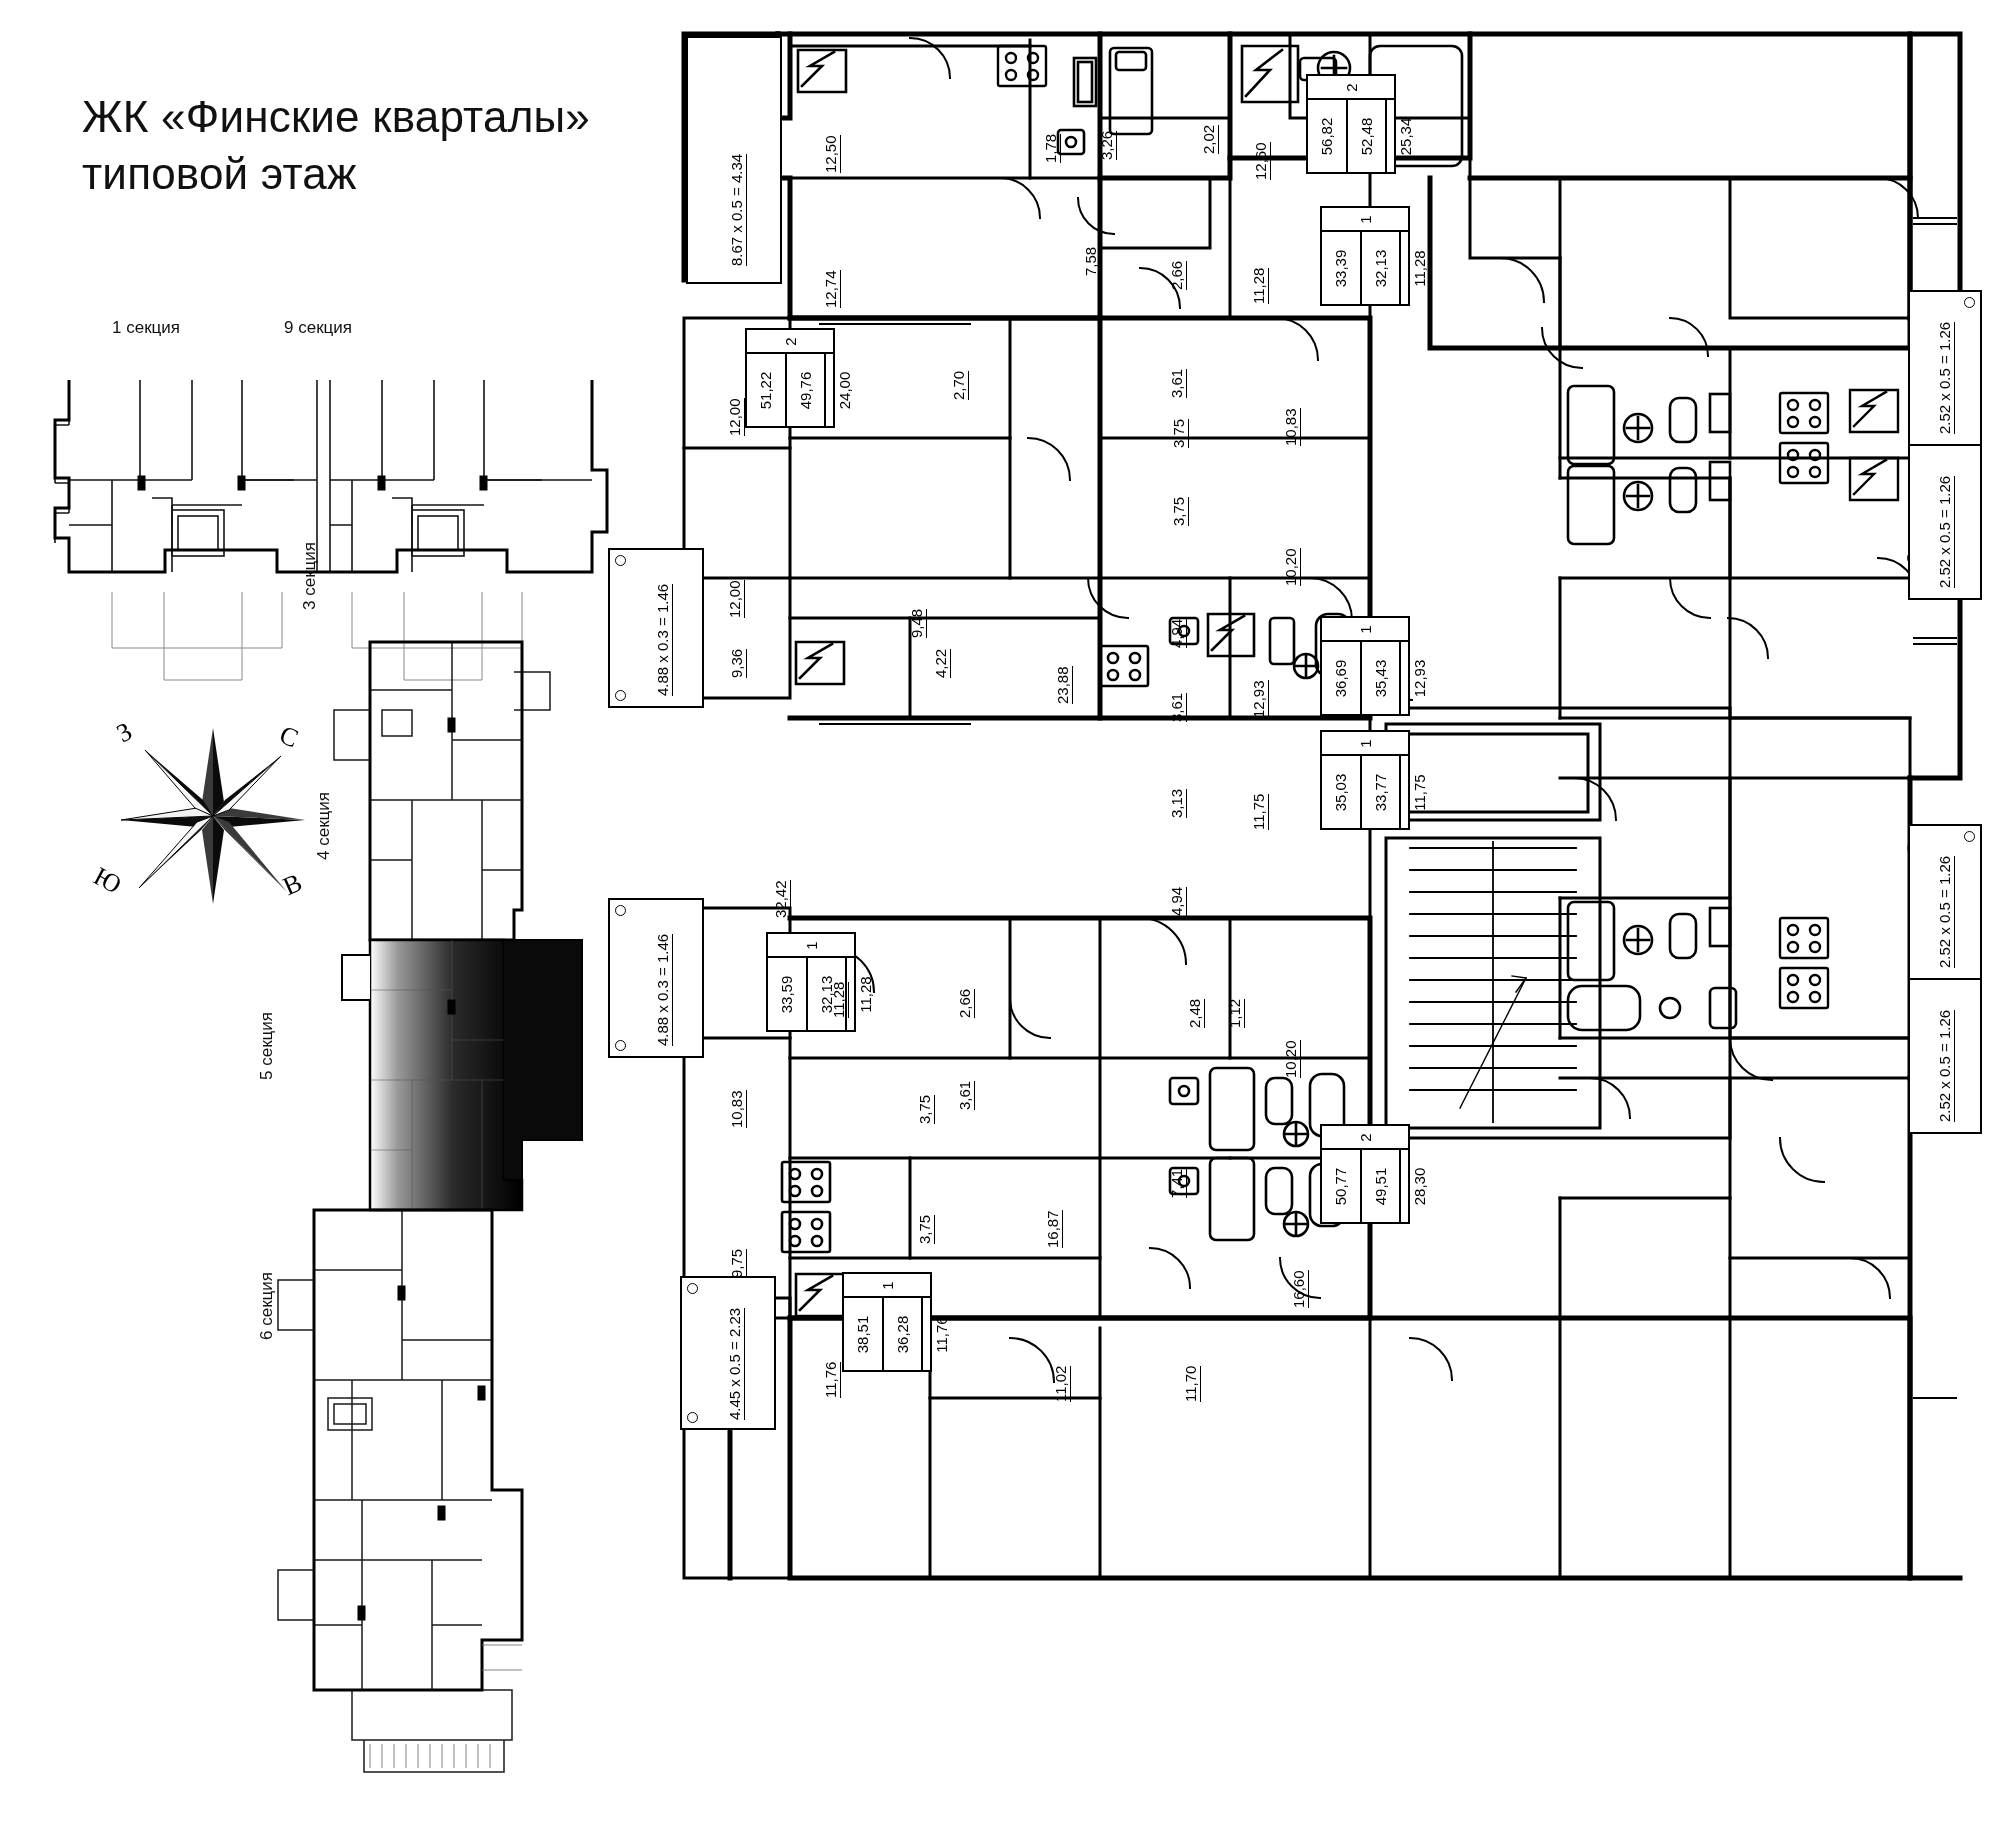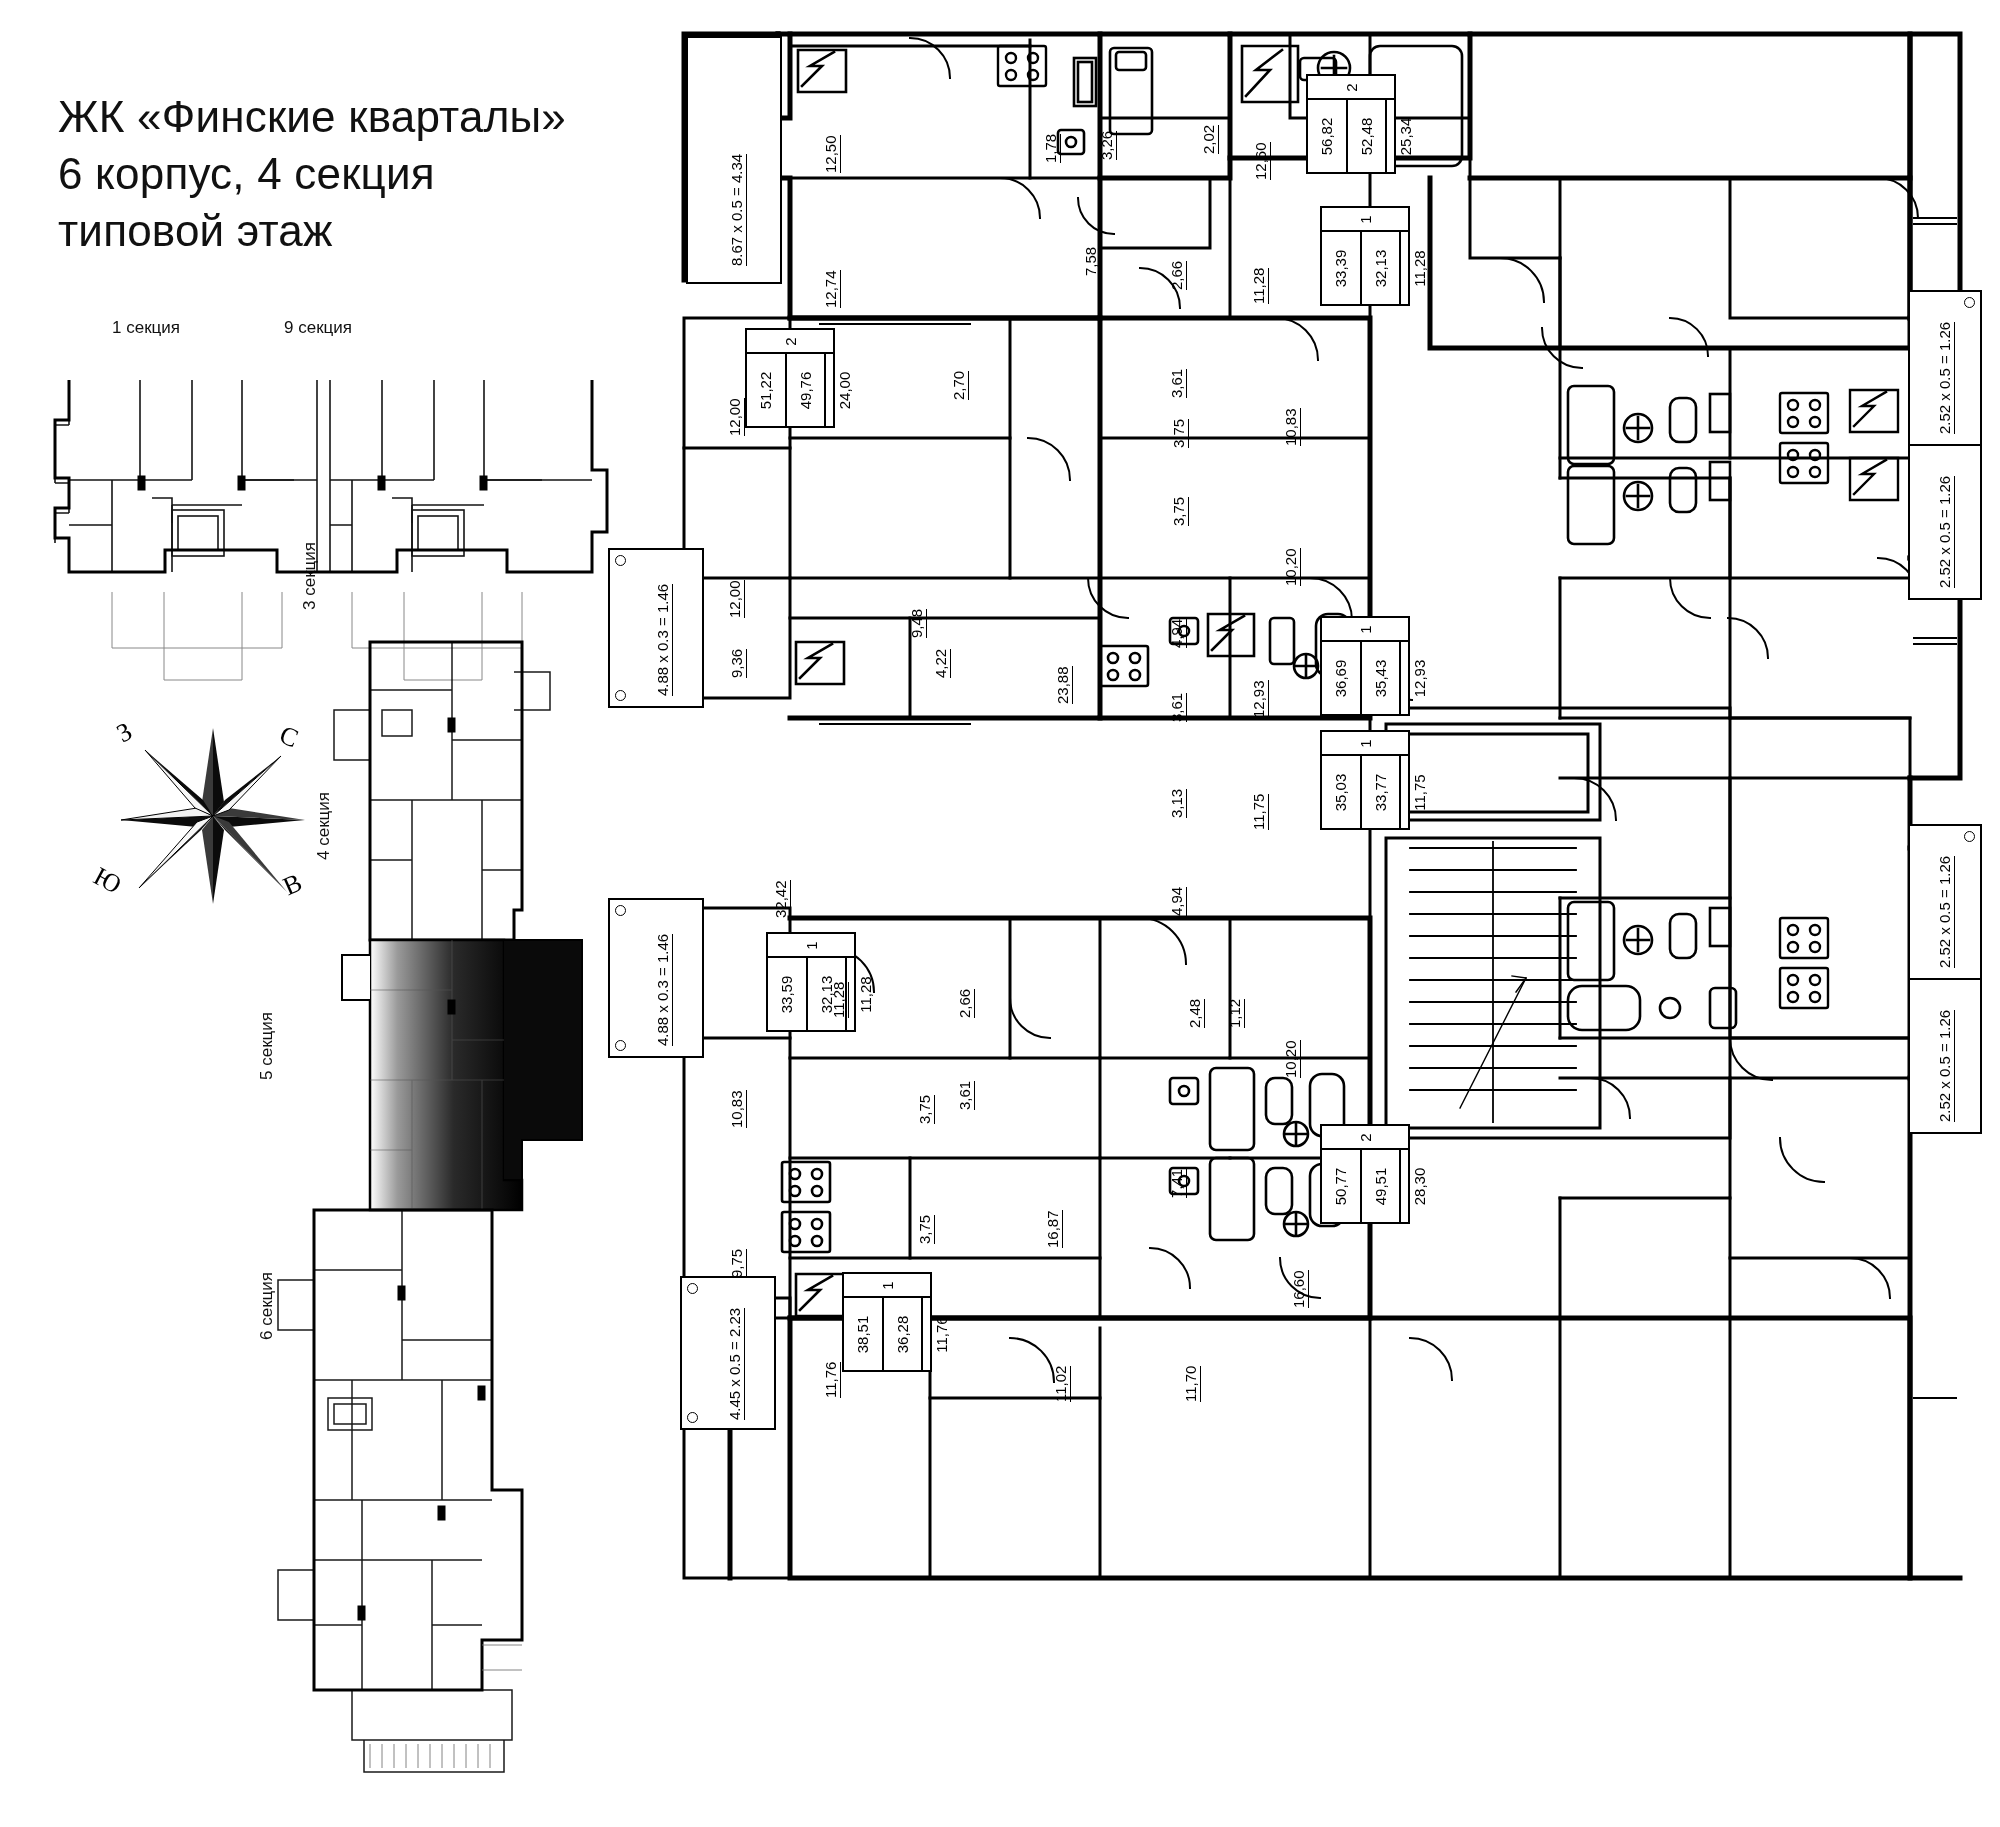--- a/index.html
+++ b/index.html
@@ -1,20 +1,20 @@
 <!DOCTYPE html>
 <html><head>
 <meta charset="utf-8">
 <style>
   html,body{margin:0;padding:0;background:#ffffff;}
   body{width:2000px;height:1827px;position:relative;font-family:"Liberation Sans",sans-serif;color:#000;overflow:hidden;}
 
   
   #title-block{position:absolute;left:58px;top:88px;width:620px;}
-  #title-block div{font-size:44px;line-height:1.30;font-weight:400;letter-spacing:.2px;color:#111;}
+  #title-block div{font-size:44px;line-height:1.30;font-weight:400;letter-spacing:.2px;color:#111;margin-left:24px;}
 
   
   #keyplan{position:absolute;left:52px;top:380px;width:560px;height:1420px;}
   .kp-label{position:absolute;font-size:17px;color:#111;white-space:nowrap;}
   .kp-label.vert{transform:rotate(-90deg);transform-origin:left top;}
 
   .kpwrap{position:absolute;left:0;top:0;width:560px;height:1420px;}
 
   
   #compass{position:absolute;left:88px;top:718px;width:250px;height:195px;}
@@ -41,21 +41,20 @@
   .balc .f{position:absolute;font-size:15px;white-space:nowrap;transform:rotate(-90deg);transform-origin:left top;border-bottom:1.3px solid #000;padding-bottom:1px;}
   .balc .dot{position:absolute;width:9px;height:9px;border:1.6px solid #000;border-radius:50%;}
 
   svg{display:block;}
 </style>
 </head>
 <body>
 
 <div id="title-block">
   <div>ЖК «Финские кварталы»</div>
-  <div>6 корпус, 4 секция</div>
   <div>типовой этаж</div>
 </div>
 
 <div id="keyplan">
 
   <div class="kp-label" style="left:60px;top:-62px;">1 секция</div>
   <div class="kp-label" style="left:232px;top:-62px;">9 секция</div>
   <div class="kp-label vert" style="left:248px;top:230px;">3 секция</div>
   <div class="kp-label vert" style="left:262px;top:480px;">4 секция</div>
   <div class="kp-label vert" style="left:205px;top:700px;">5 секция</div>

